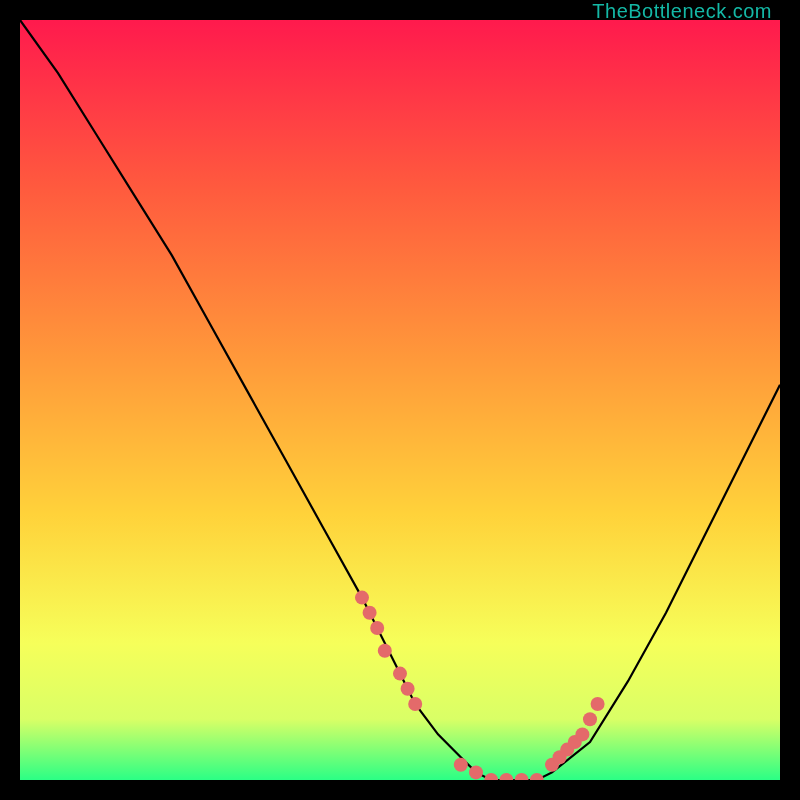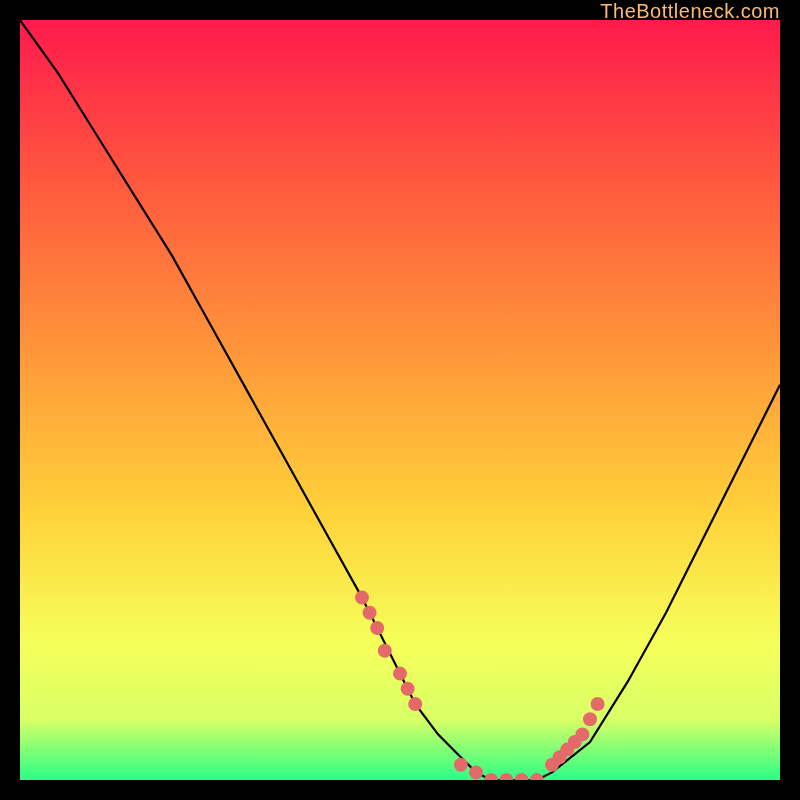--- a/index.html
+++ b/index.html
@@ -21,22 +21,22 @@
   .plot {
     position: absolute;
     left: 20px;
     top: 20px;
     width: 760px;
     height: 760px;
   }
   .watermark {
     position: absolute;
     top: 0px;
-    right: 20px;
-    color: #fdba74;
+    right: 28px;
+    color: #14b8a6;
     font-family: Arial, Helvetica, sans-serif;
     font-size: 20px;
     letter-spacing: 0.5px;
     user-select: none;
   }
   svg { display: block; }
 </style>
 </head>
 <body>
 

